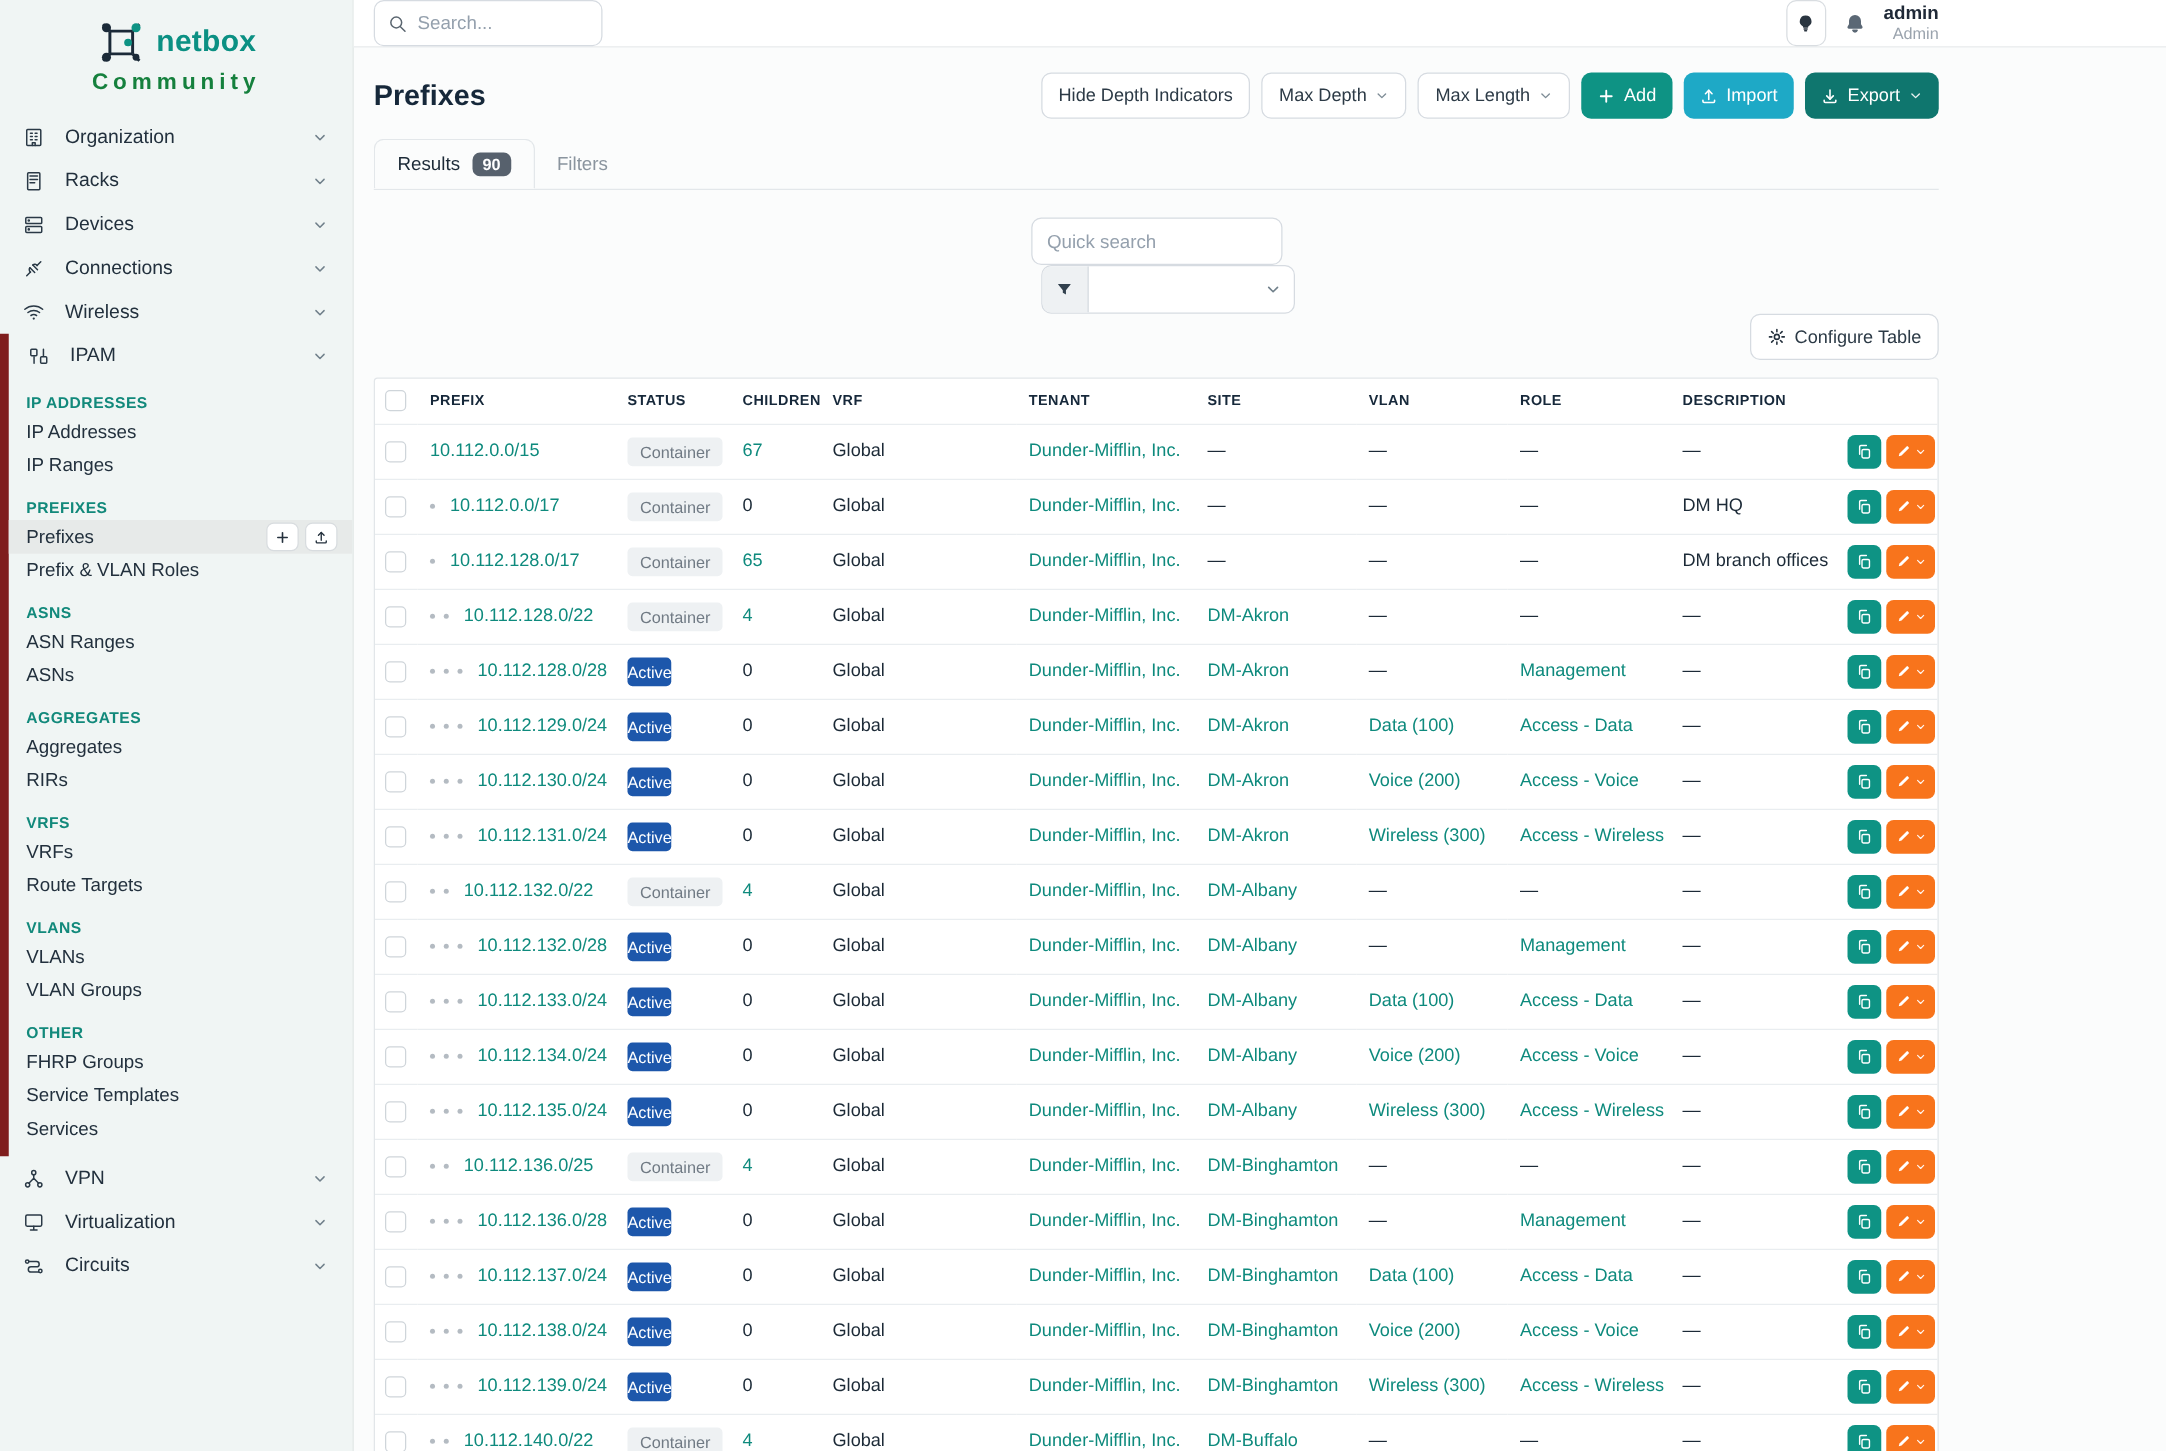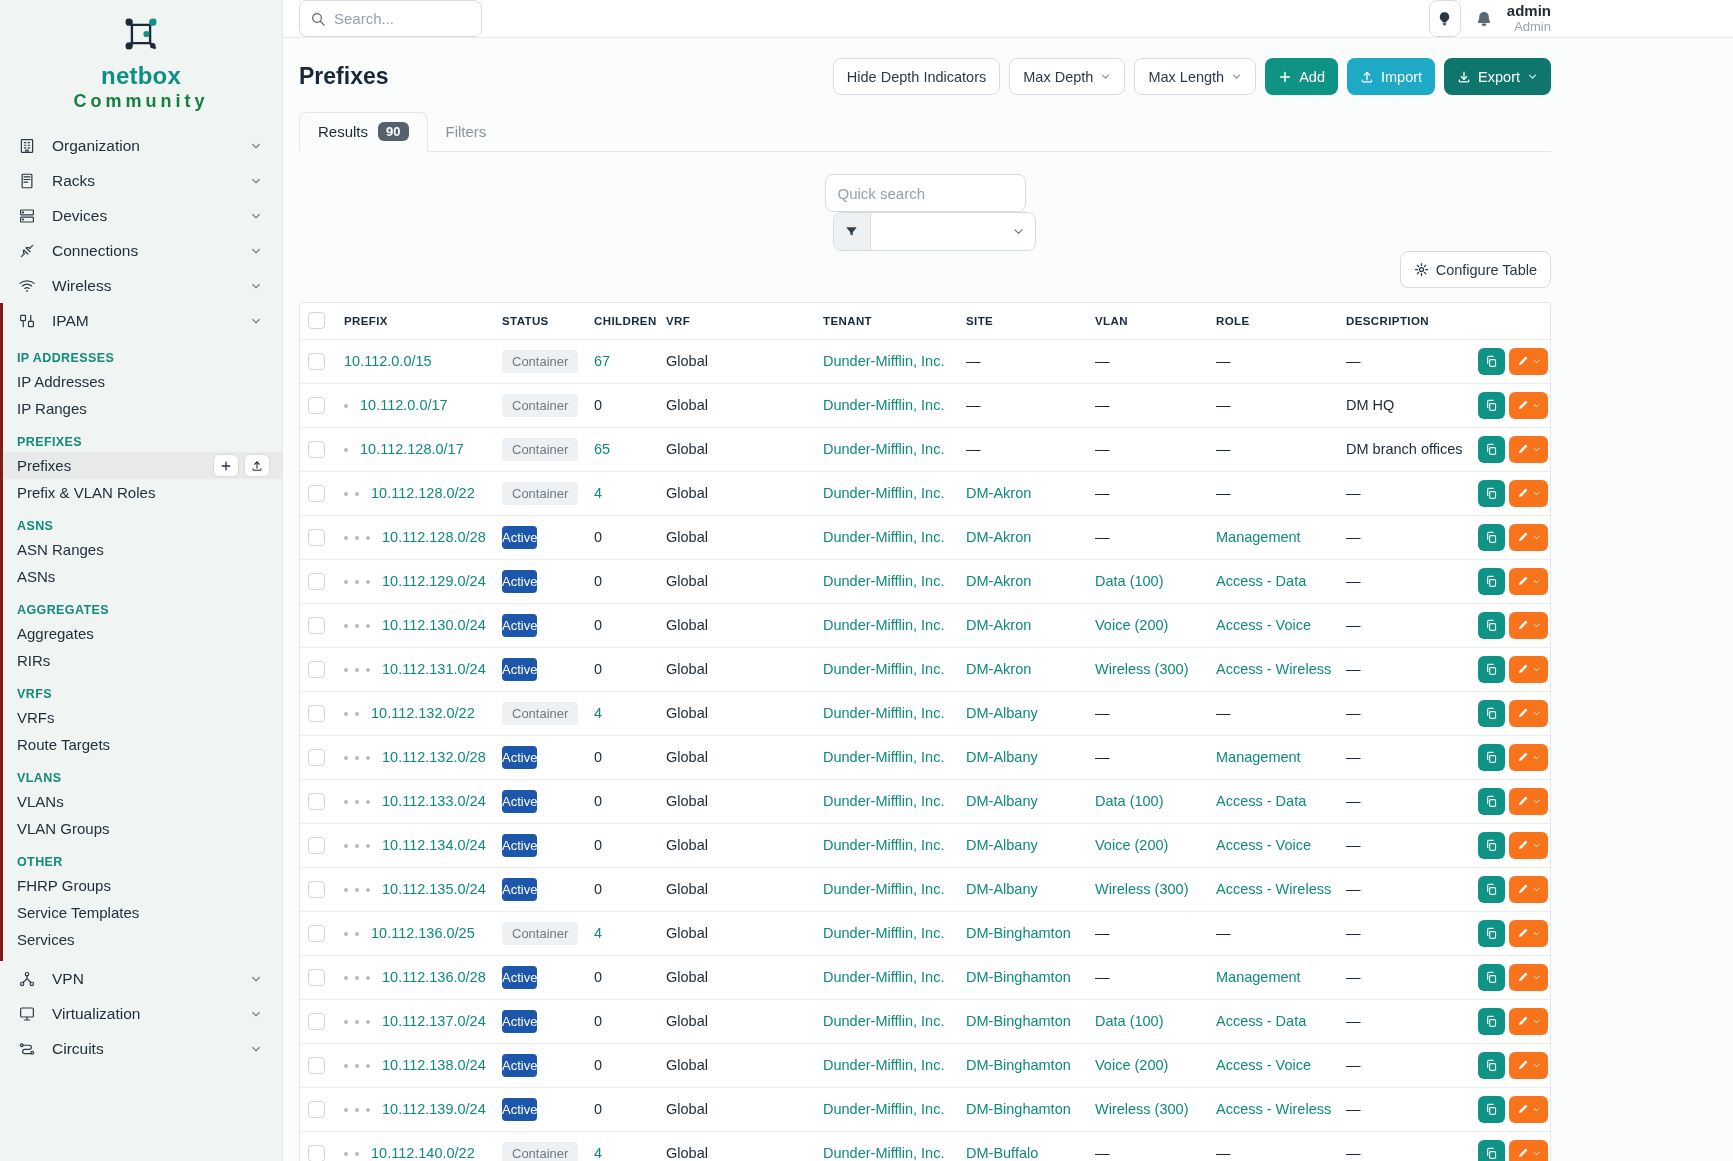--- a/index.html
+++ b/index.html
@@ -4,35 +4,35 @@
 <style>
   * { margin:0; padding:0; box-sizing:border-box; }
   html,body { width:1733px; height:1161px; overflow:hidden; background:#fbfcfc;
     font-family:"Liberation Sans", sans-serif; color:#1a2632; }
   .app { display:flex; width:100%; height:100%; }
 
   
   .sidebar { width:283px; min-width:283px; height:100%; background:#f0f5f4;
     border-right:1px solid #e4e9e8; overflow:hidden; }
   .logo { padding:14px 0 10px; text-align:center; cursor:pointer; }
-  .logo-row { display:flex; align-items:center; justify-content:center; gap:8px;flex-direction:column; }
+  .logo-row { display:flex; align-items:center; justify-content:center; gap:8px; }
   .logo-mark { width:40px; height:40px; display:inline-flex; }
   .logo-mark svg { width:100%; height:100%; }
   .logo-text { font-size:24px; font-weight:800; color:#0b9083; letter-spacing:.2px; }
   .logo-sub { margin-top:1px; font-size:18px; font-weight:600; letter-spacing:4px; color:#15803d; }
 
   .nav { padding-top:6px; }
   .nav-item { height:35px; display:flex; align-items:center; gap:16px;
     padding:0 20px 0 18px; font-size:15.5px; color:#22303d; cursor:pointer; }
   .nav-ic { width:18px; height:18px; color:#2a3946; flex:0 0 18px; }
   .nav-chev { margin-left:auto; width:12px; height:12px; color:#71808b; }
   .icon { display:inline-flex; align-items:center; justify-content:center; }
   .icon svg { width:100%; height:100%; }
 
-  .ipam-block { border-left:3px solid #7f1d1d; padding-bottom:8px; }
+  .ipam-block { border-left:7px solid #7f1d1d; padding-bottom:8px; }
   .ipam-block .nav-item { padding-left:15px; }
   .group-heading { margin:13px 0 3px; padding-left:14px; font-size:12.5px; font-weight:700;
     letter-spacing:.4px; color:#12897b; }
   .group-item { height:27px; display:flex; align-items:center; padding-left:14px;
     font-size:15px; color:#22303d; cursor:pointer; }
   .group-item.active { background:#e7eae9; }
   .mini-actions { margin-left:auto; margin-right:12px; display:flex; gap:5px; }
   .mini-btn { width:26px; height:23px; background:#fff; border:1px solid #d8dcdf;
     border-radius:6px; display:inline-flex; align-items:center; justify-content:center;
     color:#24313d; cursor:pointer; }
@@ -67,21 +67,21 @@
     padding:0 13px; cursor:pointer; white-space:nowrap; }
   .btn.outline { background:#fff; border:1px solid #d6dbe1; color:#2c3a46; }
   .btn.solid { border:none; color:#fff; }
   .btn.add { background:#0e9384; }
   .btn.import { background:#1ea9c6; }
   .btn.export { background:#0f766e; }
   .btn .icon { width:14px; height:14px; }
   .btn .chev { width:11px; height:11px; opacity:.9; }
   .c-gray { color:#71808b; }
 
-  .tabs { margin-top:16px; display:flex; align-items:center; border-bottom:1px solid #e3e7ea; height:41px; }
+  .tabs { margin-top:16px; display:flex; align-items:flex-start; border-bottom:1px solid #e3e7ea; height:41px; }
   .tab { padding:0 18px; font-size:15px; color:#8a949e; height:40px; display:flex;
     align-items:center; gap:10px; cursor:pointer; }
   .tab.active { color:#1c2a37; border:1px solid #e3e7ea; border-bottom:1px solid #fbfcfc;
     border-radius:8px 8px 0 0; margin-bottom:-1px; background:#fbfcfc; }
   .count-badge { background:#57616d; color:#fff; border-radius:6px; padding:2px 8px;
     font-size:13px; font-weight:700; }
 
   .controls { margin-top:22px; display:flex; align-items:center;flex-direction:column; }
   .quick-search { width:201px; height:38px; border:1px solid #d6dbe1; border-radius:8px;
     padding:0 12px; font-size:15px; font-family:"Liberation Sans", sans-serif;

